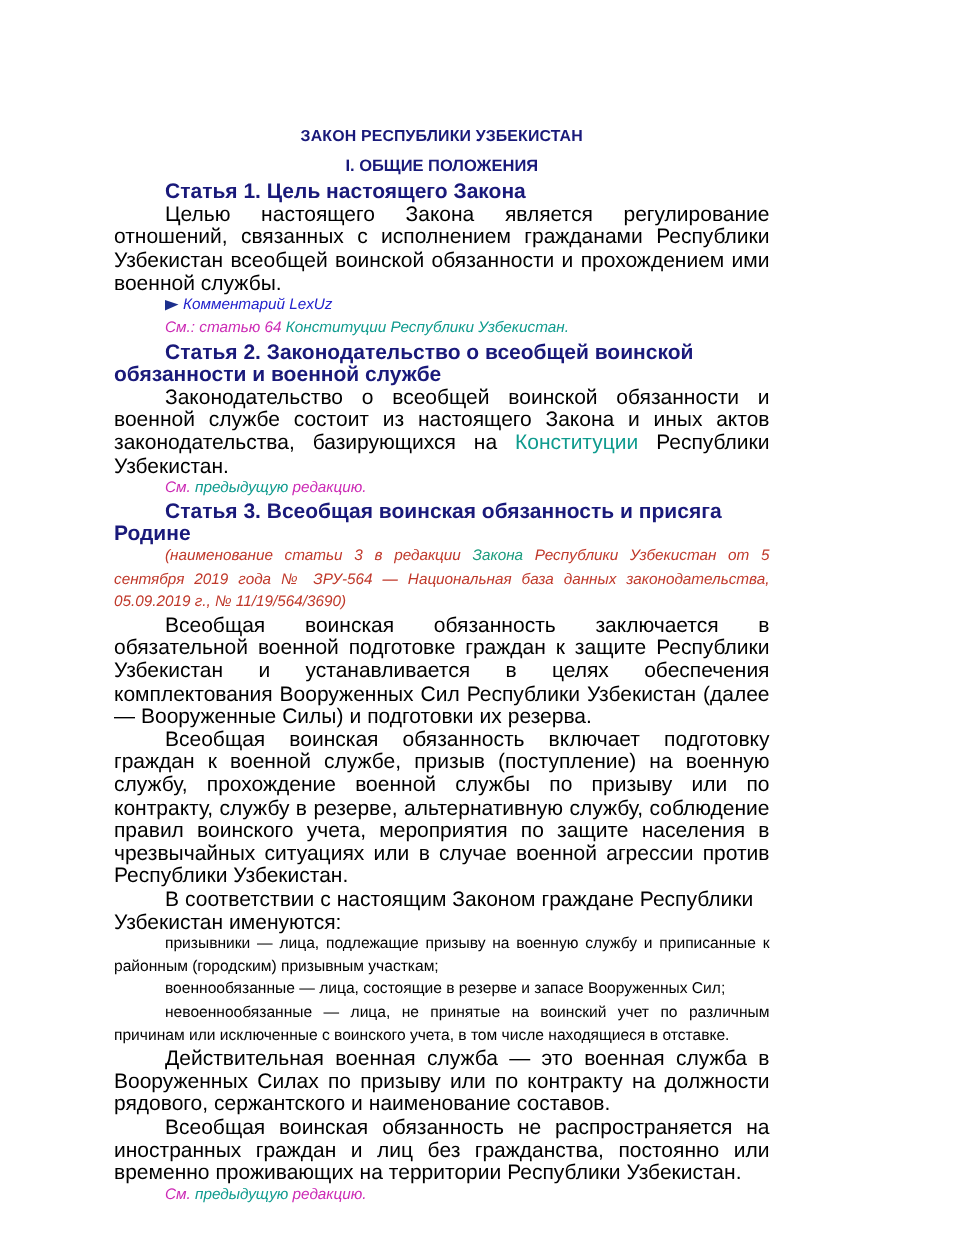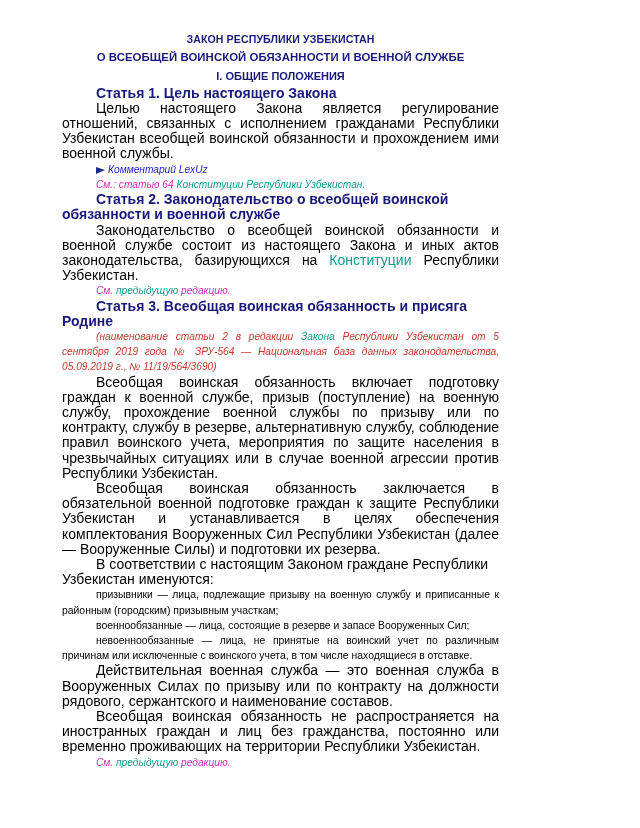--- a/index.html
+++ b/index.html
@@ -13,22 +13,23 @@
     height: 828px;
     overflow: hidden;
     font-family: "Liberation Sans", "DejaVu Sans", sans-serif;
     color: #000000;
     -webkit-font-smoothing: antialiased;
   }
   .page {
     width: 561px;
     height: 828px;
     box-sizing: border-box;
-    padding: 32px 62px 0 62px;
+    padding: 84px 62px 0 62px;
     position: relative;
+    margin-left: 14px;
   }
 
   
   .doc-title-1,
   .doc-title-2,
   .doc-section {
     text-align: center;
     color: #19197a;
     font-weight: bold;
     line-height: 15.5px;
@@ -114,41 +115,40 @@
     text-indent: 34px;
     color: #000000;
   }
 </style>
 </head>
 <body>
 
 <div class="page">
 
   <div class="doc-title-1">ЗАКОН РЕСПУБЛИКИ УЗБЕКИСТАН</div>
-  <div class="doc-title-2">О ВСЕОБЩЕЙ ВОИНСКОЙ ОБЯЗАННОСТИ И ВОЕННОЙ СЛУЖБЕ</div>
   <div class="doc-section">I. ОБЩИЕ ПОЛОЖЕНИЯ</div>
 
   <div class="article-heading">Статья 1. Цель настоящего Закона</div>
   <p class="body">Целью настоящего Закона является регулирование отношений, связанных с исполнением гражданами Республики Узбекистан всеобщей воинской обязанности и прохождением ими военной службы.</p>
 
   <p class="lexuz-comment"><span class="lexuz-icon"></span><span>Комментарий LexUz</span></p>
 
   <p class="note-ref"><span class="magenta">См.: статью 64</span><span class="link-teal"> <span>Конституции Республики Узбекистан.</span></span></p>
 
   <div class="article-heading">Статья 2. Законодательство о всеобщей воинской обязанности и военной службе</div>
   <p class="body"><span>Законодательство о всеобщей воинской обязанности и военной службе состоит из настоящего Закона и иных актов законодательства, базирующихся на </span><span class="link-teal">Конституции</span><span> Республики Узбекистан.</span></p>
 
   <p class="note-ref"><span class="magenta">См. </span><span class="link-teal">предыдущую</span><span class="magenta"> редакцию.</span></p>
 
   <div class="article-heading">Статья 3. Всеобщая воинская обязанность и присяга Родине</div>
 
-  <p class="amend-note"><span>(наименование статьи 2 в редакции </span><span class="link-green">Закона</span><span> Республики Узбекистан от 5 сентября 2019 года № ЗРУ-564 — Национальная база данных законодательства, 05.09.2019 г., № 11/19/564/3690)</span></p>
+  <p class="amend-note"><span>(наименование статьи 3 в редакции </span><span class="link-green">Закона</span><span> Республики Узбекистан от 5 сентября 2019 года № ЗРУ-564 — Национальная база данных законодательства, 05.09.2019 г., № 11/19/564/3690)</span></p>
 
+  <p class="body">Всеобщая воинская обязанность заключается в обязательной военной подготовке граждан к защите Республики Узбекистан и устанавливается в целях обеспечения комплектования Вооруженных Сил Республики Узбекистан (далее — Вооруженные Силы) и подготовки их резерва.</p>
   <p class="body">Всеобщая воинская обязанность включает подготовку граждан к военной службе, призыв (поступление) на военную службу, прохождение военной службы по призыву или по контракту, службу в резерве, альтернативную службу, соблюдение правил воинского учета, мероприятия по защите населения в чрезвычайных ситуациях или в случае военной агрессии против Республики Узбекистан.</p>
-  <p class="body">Всеобщая воинская обязанность заключается в обязательной военной подготовке граждан к защите Республики Узбекистан и устанавливается в целях обеспечения комплектования Вооруженных Сил Республики Узбекистан (далее — Вооруженные Силы) и подготовки их резерва.</p>
   <p class="body nojust">В соответствии с настоящим Законом граждане Республики Узбекистан именуются:</p>
 
   <p class="definition">призывники — лица, подлежащие призыву на военную службу и приписанные к районным (городским) призывным участкам;</p>
   <p class="definition">военнообязанные — лица, состоящие в резерве и запасе Вооруженных Сил;</p>
   <p class="definition">невоеннообязанные — лица, не принятые на воинский учет по различным причинам или исключенные с воинского учета, в том числе находящиеся в отставке.</p>
 
   <p class="body">Действительная военная служба — это военная служба в Вооруженных Силах по призыву или по контракту на должности рядового, сержантского и наименование составов.</p>
   <p class="body">Всеобщая воинская обязанность не распространяется на иностранных граждан и лиц без гражданства, постоянно или временно проживающих на территории Республики Узбекистан.</p>
 
   <p class="note-ref"><span class="magenta">См. </span><span class="link-teal">предыдущую</span><span class="magenta"> редакцию.</span></p>

